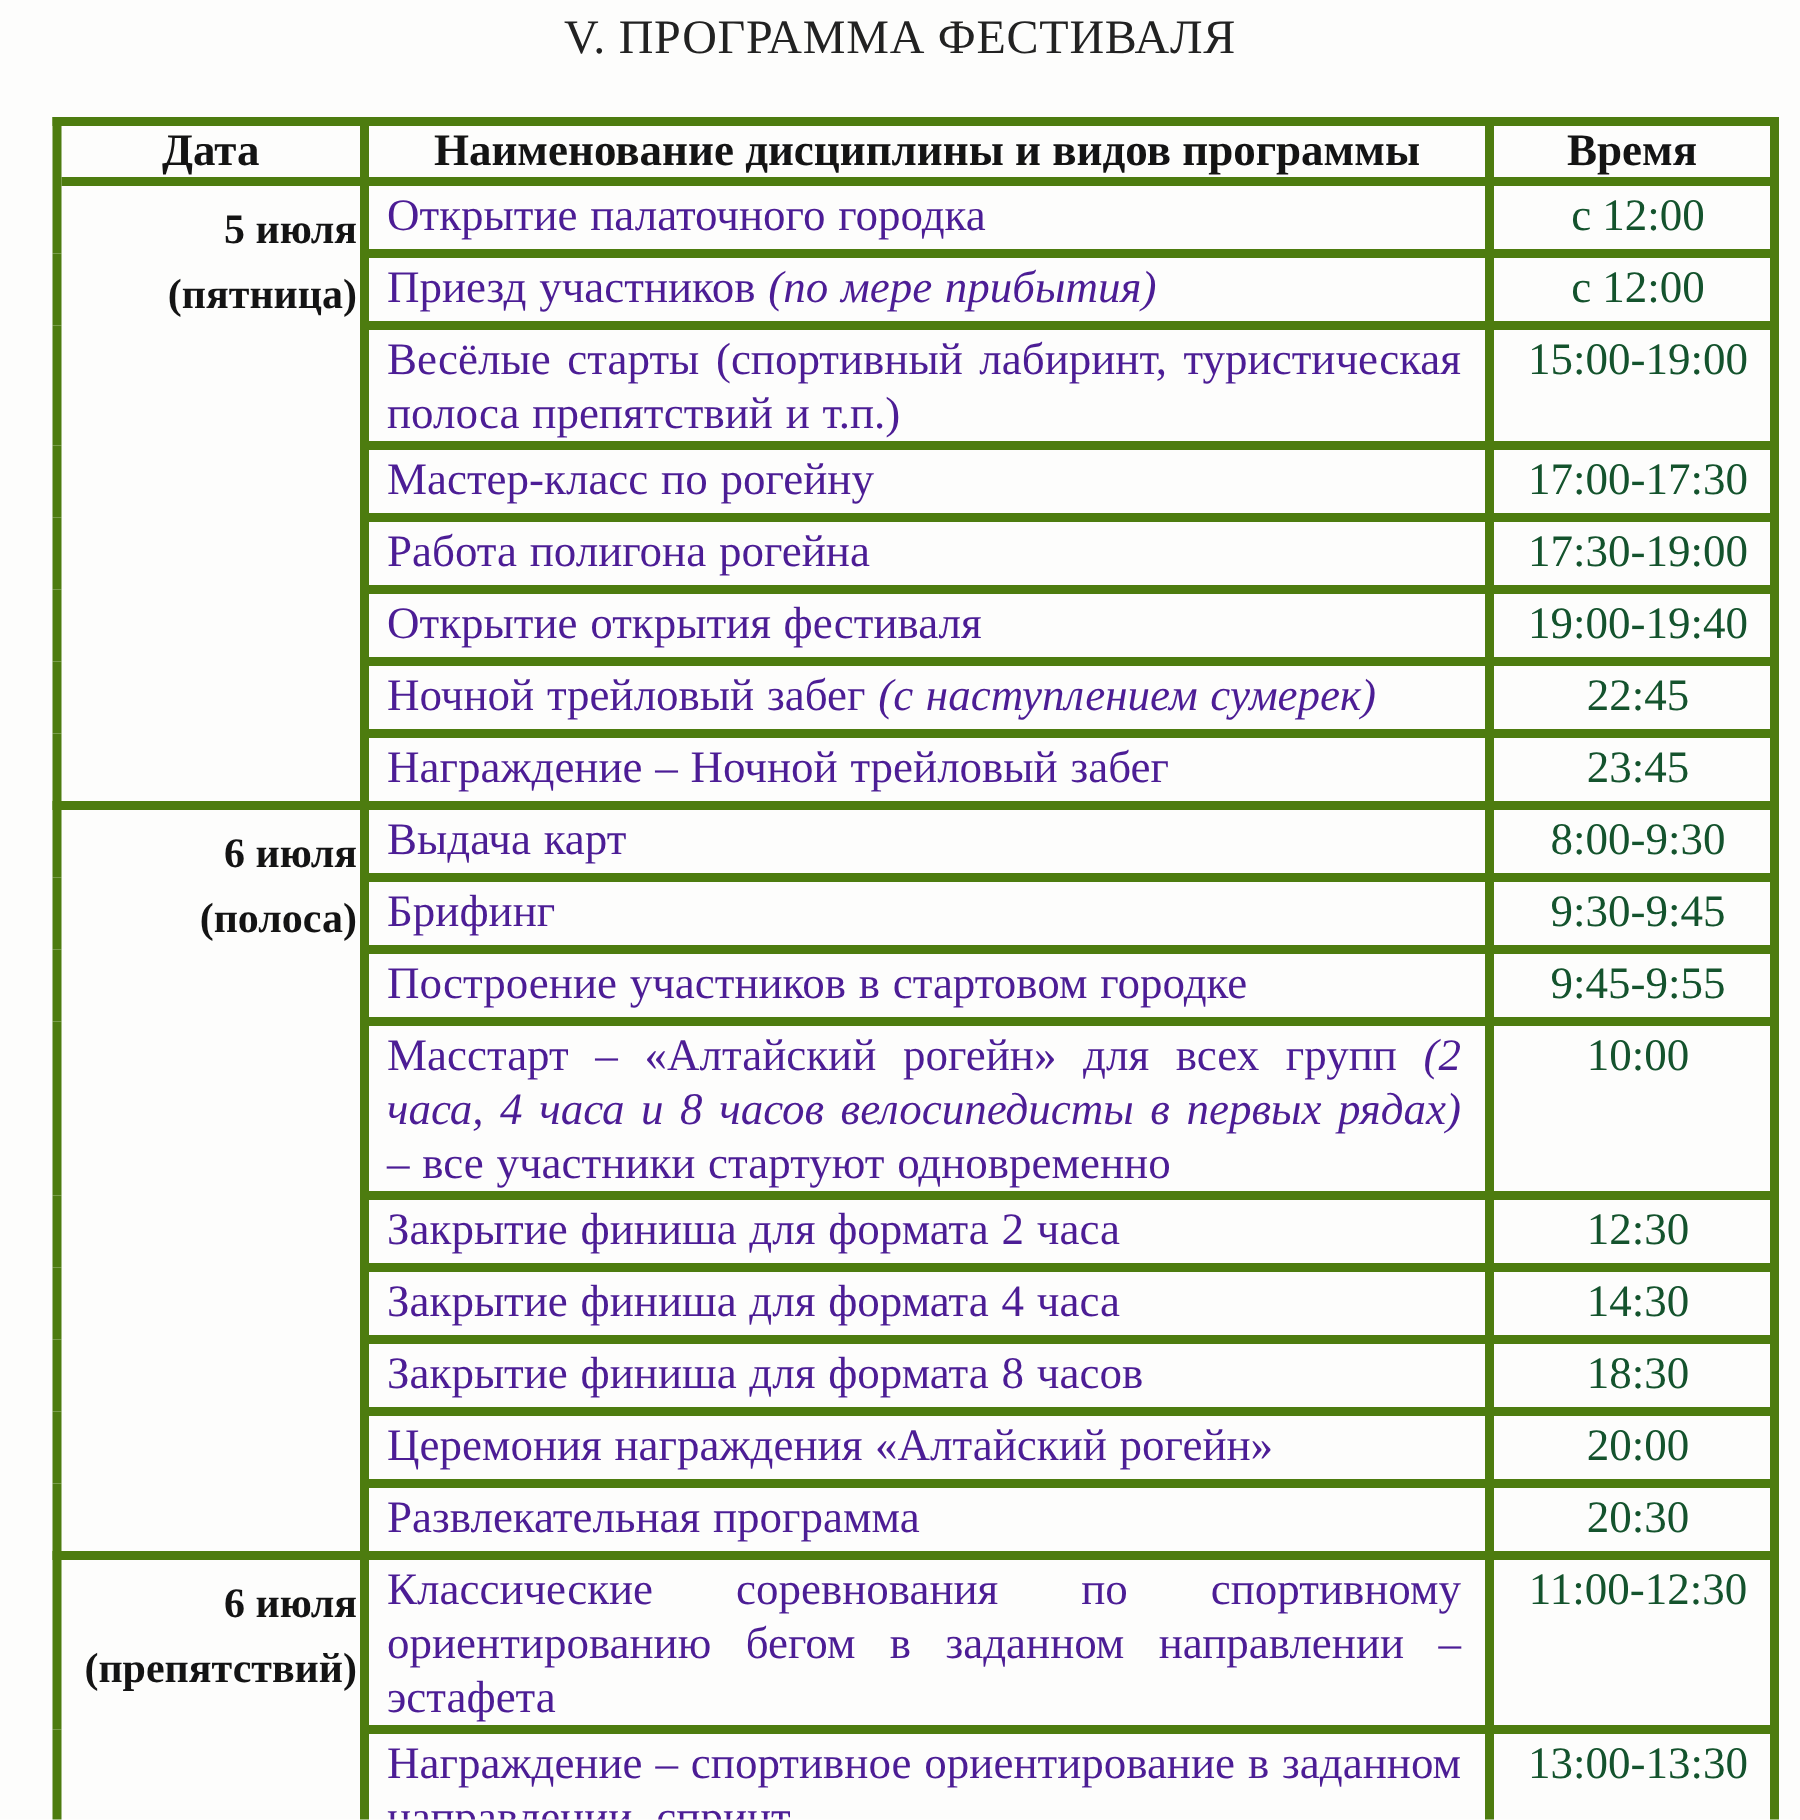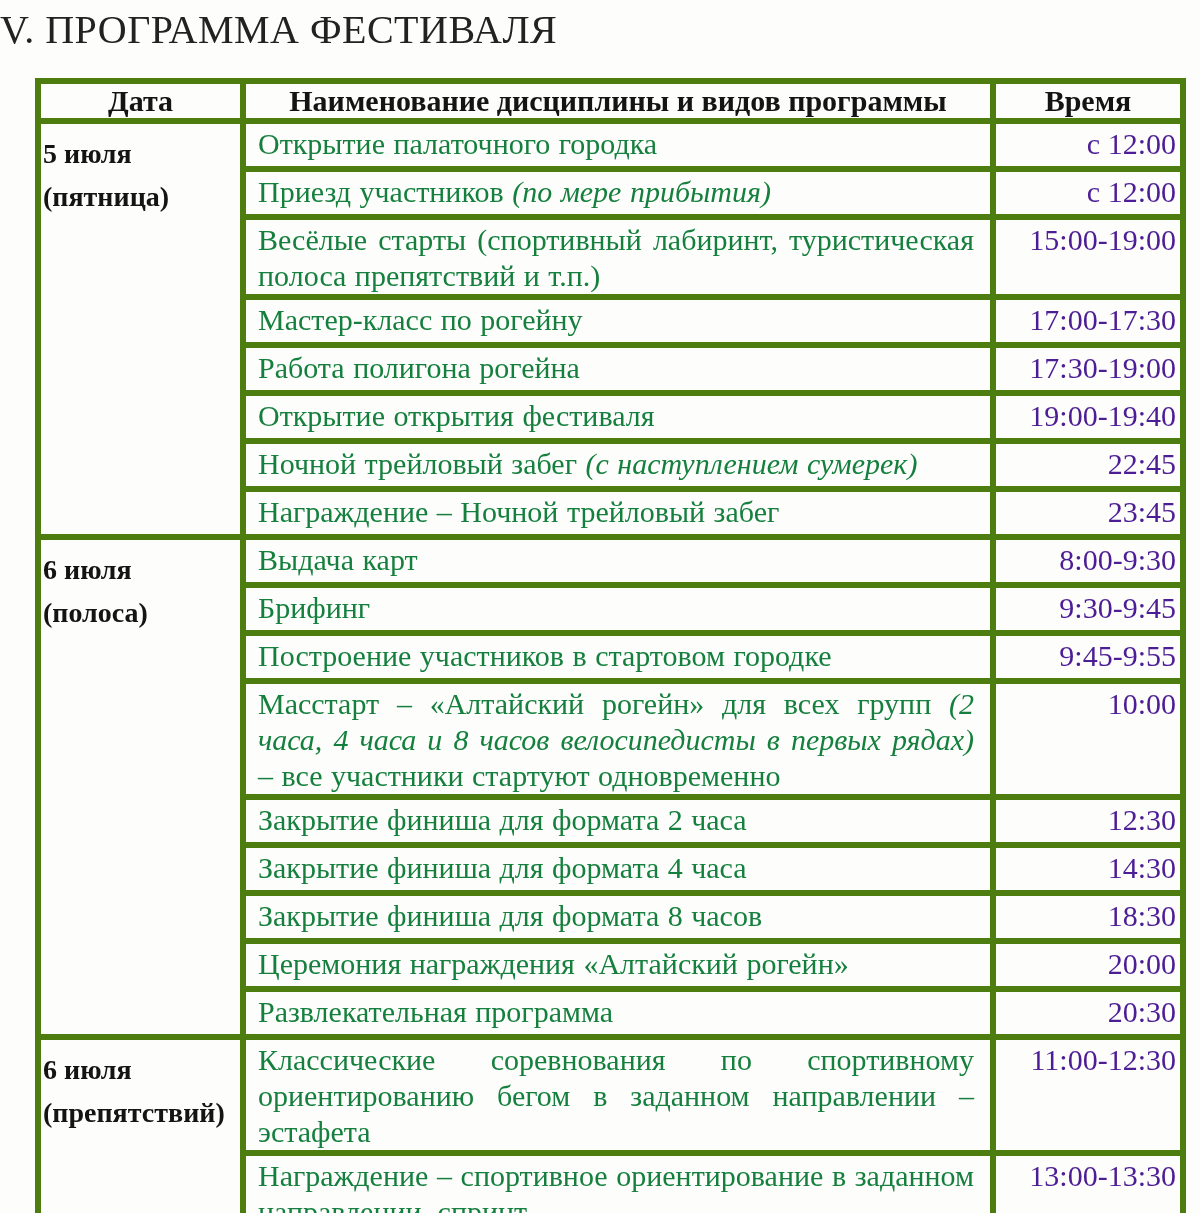--- a/index.html
+++ b/index.html
@@ -15,22 +15,22 @@
     color: #1a1a1a;
     background: #fdfdfc;
     overflow: hidden;
   }
   .doc-title {
     position: absolute;
     top: 6px;
     left: 0;
     width: 100%;
     margin: 0;
-    text-align: left;
-    font-size: 40px;
+    text-align: center;
+    font-size: 32px;
     font-weight: 500;
     letter-spacing: 0.5px;
     color: #222;
   }
   table.program {
     position: absolute;
     left: 35px;
     top: 78px;
     width: 1145px;
     border-collapse: collapse;
@@ -50,46 +50,46 @@
     font-weight: bold;
     text-align: center;
     vertical-align: middle;
     border-bottom: 3px solid #2b2b2b;
     padding: 0 4px;
     color: #141414;
   }
   td.date {
     font-weight: bold;
     font-size: 28px;
-    text-align: left;
+    text-align: right;
     vertical-align: top;
     padding: 8px 2px 0 2px;
     line-height: 1.55;
     color: #141414;
   }
   td.name {
     font-size: 30px;
     line-height: 36px;
     vertical-align: top;
     text-align: justify;
     text-align-last: left;
     padding: 2px 16px 0 12px;
     height: 38px;
-    color: #15803d;
+    color: #4c1d95;
     word-spacing: 1px;
   }
   td.name i { font-style: italic; }
   td.time {
     font-size: 30px;
     line-height: 36px;
     vertical-align: top;
-    text-align: right;
+    text-align: center;
     padding: 2px 4px 4px 12px;
     height: 38px;
-    color: #4c1d95;
+    color: #14532d;
     white-space: nowrap;
   }
 </style>
 </head>
 <body>
 
 <h1 class="doc-title">V. ПРОГРАММА ФЕСТИВАЛЯ</h1>
 
 <table class="program">
   <colgroup>

